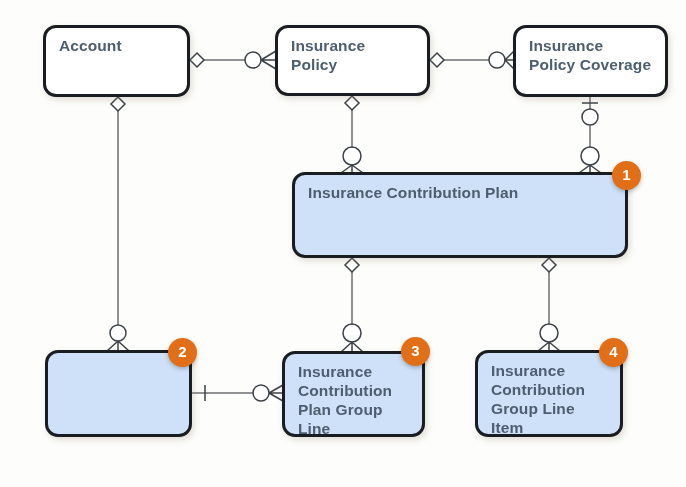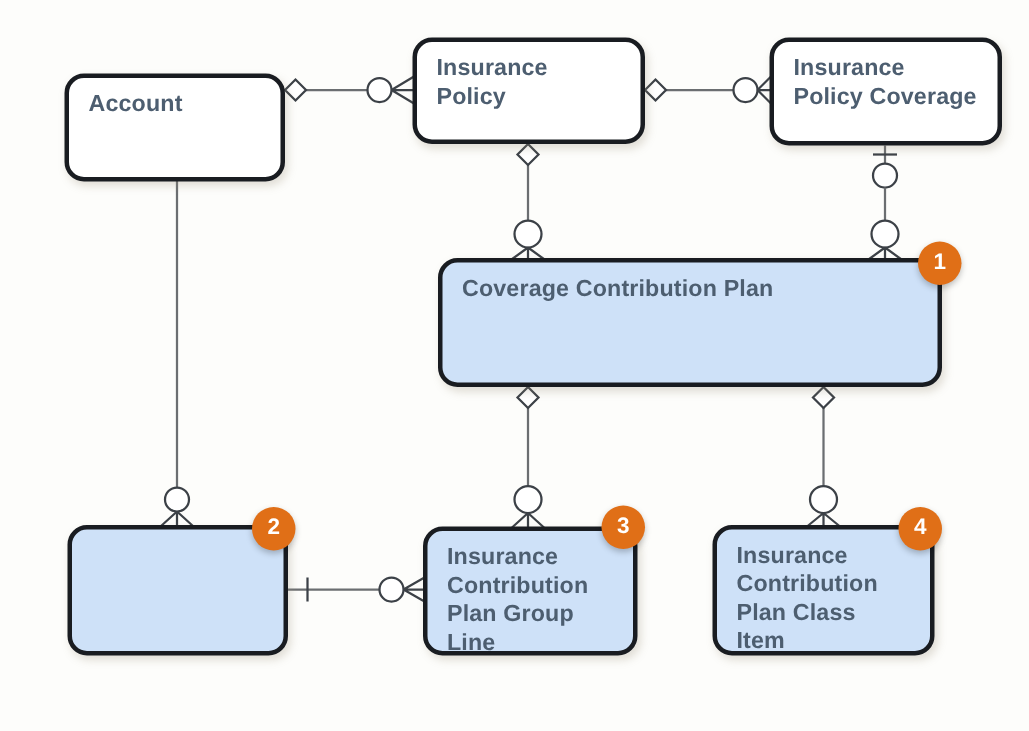--- a/index.html
+++ b/index.html
@@ -16,21 +16,21 @@
     position:absolute; box-sizing:border-box;
     border:3px solid #191C21; border-radius:13px;
     padding:9px 13px;
     font-size:15.5px; font-weight:700; line-height:1.22;
     color:#4D5E70; letter-spacing:0.1px;
     box-shadow:2px 3px 6px rgba(150,140,120,0.28);
   }
   .entity.white { background:#FFFFFF; }
   .entity.blue  { background:#CEE1F8; }
 
-  #e-account             { left:43px;  top:25px;  width:147px; height:72px;margin-top:24px; }
+  #e-account             { left:43px;  top:25px;  width:147px; height:72px; }
   #e-policy              { left:275px; top:25px;  width:155px; height:71px; }
   #e-coverage            { left:513px; top:25px;  width:155px; height:72px; }
   #e-contribution-plan   { left:292px; top:172px; width:336px; height:86px; }
   #e-group-class         { left:45px;  top:350px; width:147px; height:87px; }
   #e-plan-group-class    { left:282px; top:351px; width:143px; height:86px; }
   #e-plan-line-item      { left:475px; top:350px; width:148px; height:87px; }
 
   .badge {
     position:absolute; top:-15px; right:-8px;
     width:29px; height:29px; border-radius:50%;
@@ -114,31 +114,31 @@
 
   <div class="entity white" id="e-policy">
     <span>Insurance Policy</span>
   </div>
 
   <div class="entity white" id="e-coverage">
     <span>Insurance Policy Coverage</span>
   </div>
 
   <div class="entity blue" id="e-contribution-plan">
-    <span>Coverage Contribution Plan</span>
+    <span>Insurance Contribution Plan</span>
     <span class="badge">1</span>
   </div>
 
   <div class="entity blue" id="e-group-class">
     <span class="badge">2</span>
   </div>
 
   <div class="entity blue" id="e-plan-group-class">
     <span>Insurance Contribution Plan Group Line</span>
     <span class="badge">3</span>
   </div>
 
   <div class="entity blue" id="e-plan-line-item">
-    <span>Insurance Contribution Plan Class Item</span>
+    <span>Insurance Contribution Group Line Item</span>
     <span class="badge">4</span>
   </div>
 
 </div>
 
 </body></html>

